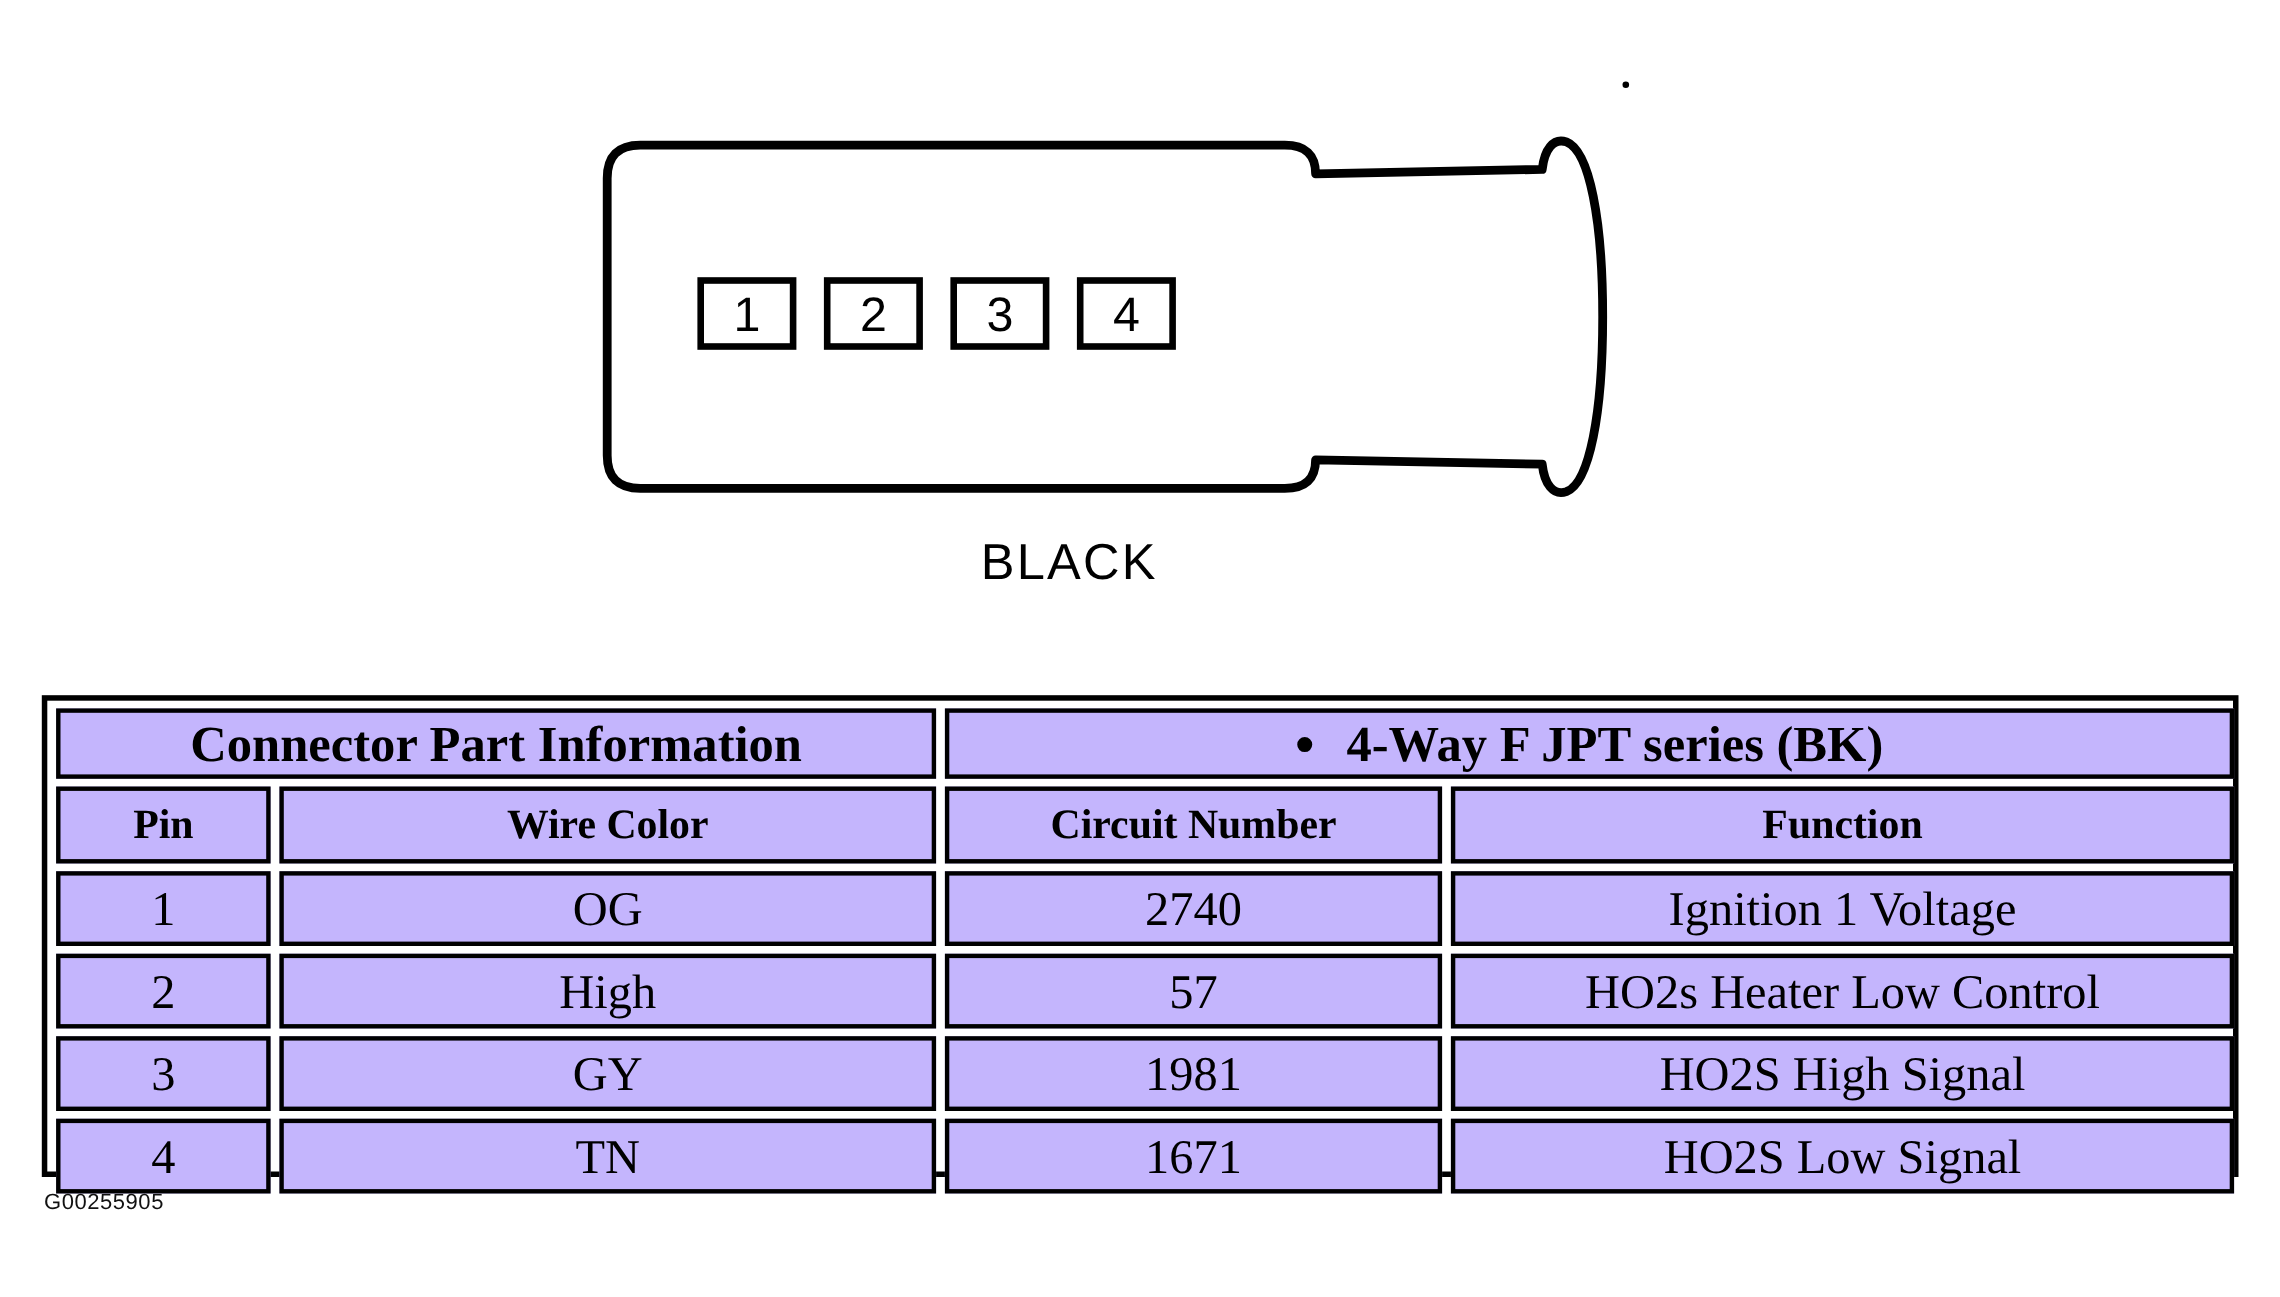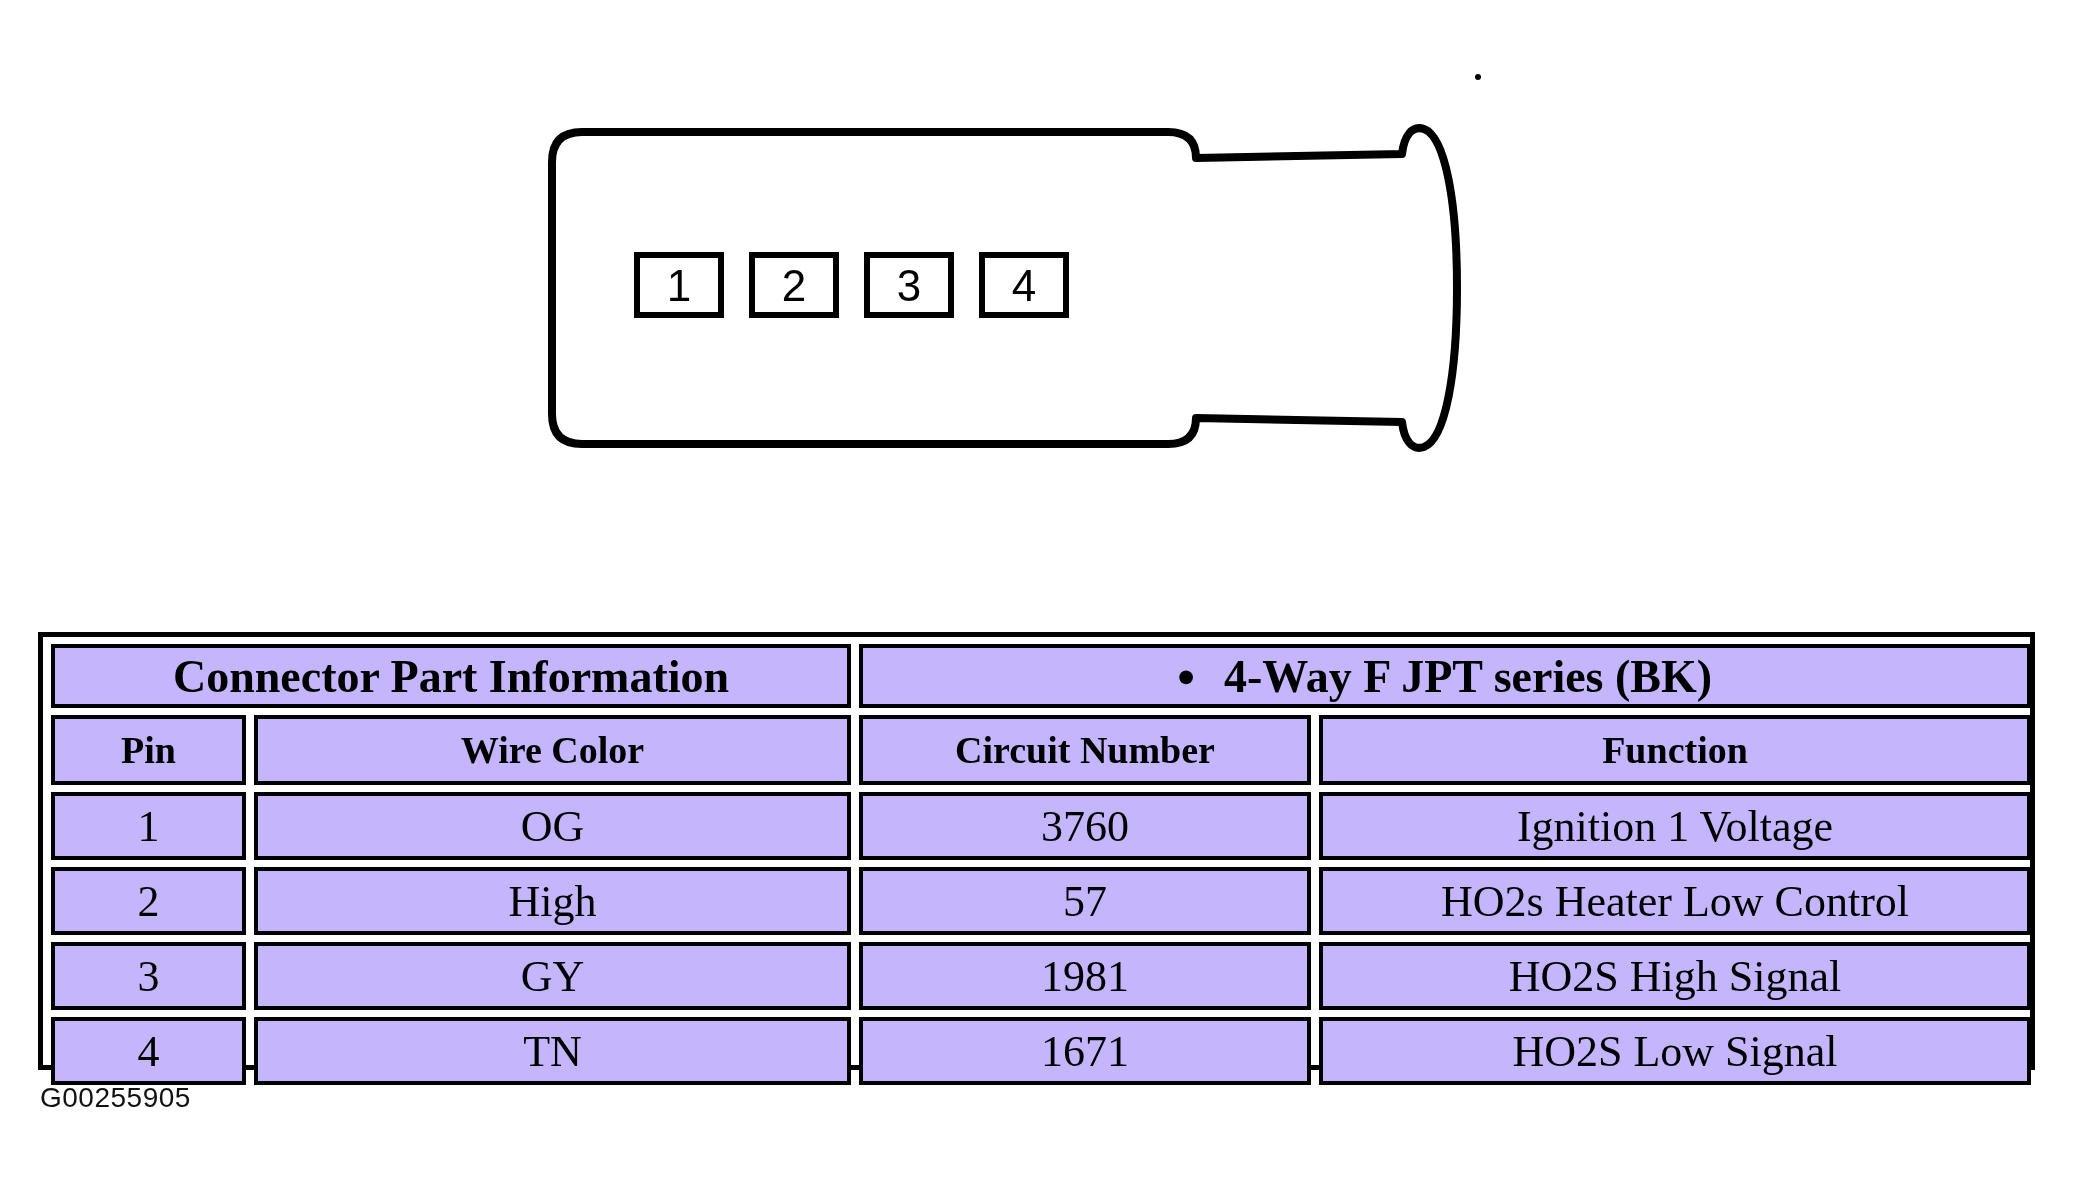--- a/index.html
+++ b/index.html
@@ -102,21 +102,21 @@
     text-align: left;
     padding-left: 10px;
   }
 
   
   .figure-id {
     position: absolute;
     left: 40px;
     top: 1082px;
     font-family: "Liberation Sans", sans-serif;
-    font-size: 28px;
+    font-size: 20px;
     letter-spacing: 0.5px;
     color: #111111;
   }
 </style>
 </head>
 <body>
 
 <div class="page">
 
   <svg class="connector-svg" viewBox="0 0 2073 620" xmlns="http://www.w3.org/2000/svg">
@@ -147,20 +147,21 @@
       <text x="909" y="301" text-anchor="middle">3</text>
 
       <rect x="982" y="255" width="84" height="60" fill="#ffffff" stroke="#000000" stroke-width="6"></rect>
       <text x="1024" y="301" text-anchor="middle">4</text>
     </g>
 
     <circle cx="1478" cy="77" r="3" fill="#000000"></circle>
   </svg>
 
   <div class="connector-caption">
+    <div class="color-line">BLACK</div>
   </div>
 
   <div class="table-wrap">
     <table class="pinout">
       <colgroup>
         <col style="width:195px">
         <col style="width:597px">
         <col style="width:452px">
         <col style="width:712px">
       </colgroup>
@@ -173,21 +174,21 @@
         </tr>
         <tr class="col-head-row">
           <th>Pin</th>
           <th>Wire Color</th>
           <th>Circuit Number</th>
           <th>Function</th>
         </tr>
         <tr class="data-row">
           <td>1</td>
           <td>OG</td>
-          <td>3760</td>
+          <td>2740</td>
           <td class="function-cell">Ignition 1 Voltage</td>
         </tr>
         <tr class="data-row">
           <td>2</td>
           <td>High</td>
           <td>57</td>
           <td class="function-cell">HO2s Heater Low Control</td>
         </tr>
         <tr class="data-row">
           <td>3</td>

